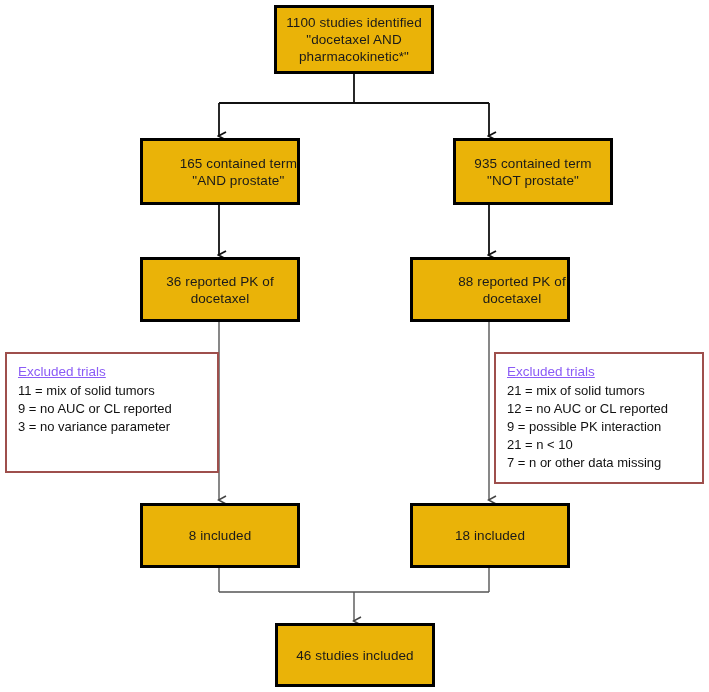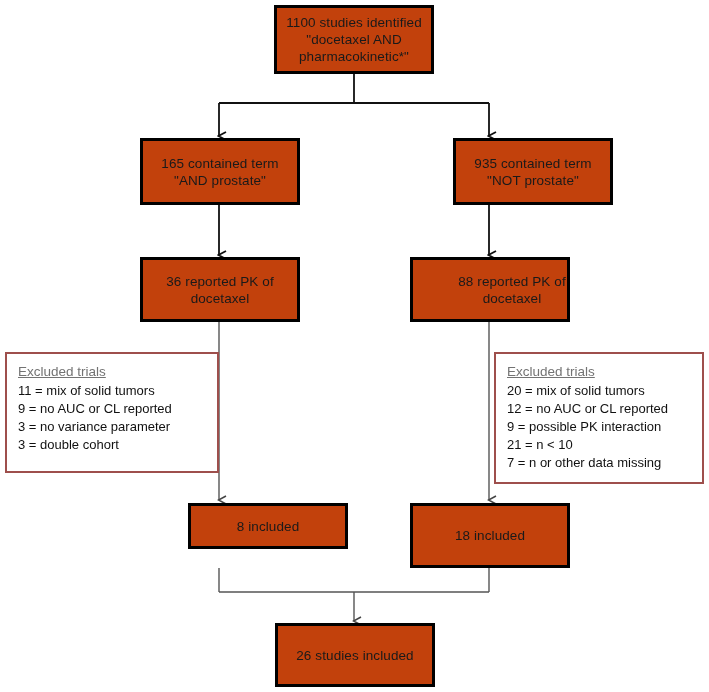--- a/index.html
+++ b/index.html
@@ -22,21 +22,21 @@
     position: absolute;
     left: 0;
     top: 0;
     width: 709px;
     height: 692px;
     pointer-events: none;
   }
   .node {
     position: absolute;
     box-sizing: border-box;
-    background: #c2410c;
+    background: #eab308;
     display: flex;
     align-items: center;
     justify-content: center;
     text-align: center;
   }
   .node.black {
     border: 3px solid #000000;
   }
   .node .node-text {
     font-size: 13.5px;
@@ -49,21 +49,21 @@
     position: absolute;
     box-sizing: border-box;
     background: #ffffff;
     border: 2px solid #9e4f4c;
     padding: 9px 0 9px 11px;
     text-align: left;
   }
   .excl-title {
     font-size: 13.5px;
     line-height: 18px;
-    color: #737373;
+    color: #8b5cf6;
     text-decoration: underline;
     display: block;
     margin-bottom: 1px;
   }
   .excl-line {
     font-size: 13px;
     line-height: 18px;
     color: #111111;
     display: block;
     white-space: pre;
@@ -100,21 +100,21 @@
     <path d="M219,592 L489,592" fill="none" stroke="#555555" stroke-width="1.4"></path>
     <path d="M354,592 L354,621" fill="none" stroke="#555555" stroke-width="1.4" marker-end="url(#arrowGray)"></path>
   </svg>
 
   <div class="node black" style="left:274px; top:5px; width:160px; height:69px;">
     <span class="node-text">1100 studies identified
 "docetaxel AND
 pharmacokinetic*"</span>
   </div>
 
-  <div class="node black" style="left:140px; top:138px; width:160px; height:67px;">
+  <div class="node black" style="left:140px; top:138px; width:160px; height:67px;justify-content:flex-end;">
     <span class="node-text">165 contained term
 "AND prostate"</span>
   </div>
 
   <div class="node black" style="left:410px; top:138px; width:160px; height:67px;margin-left:43px;">
     <span class="node-text">935 contained term
 "NOT prostate"</span>
   </div>
 
   <div class="node black" style="left:140px; top:257px; width:160px; height:65px;align-items:center;">
@@ -125,37 +125,36 @@
   <div class="node black" style="left:410px; top:257px; width:160px; height:65px;padding-left:44px;">
     <span class="node-text">88 reported PK of
 docetaxel</span>
   </div>
 
   <div class="excl-box" style="left:5px; top:352px; width:214px; height:121px;">
     <span class="excl-title">Excluded trials</span>
     <span class="excl-line">11 = mix of solid tumors</span>
     <span class="excl-line">9 = no AUC or CL reported</span>
     <span class="excl-line">3 = no variance parameter</span>
-    <span class="excl-line">3 = double cohort</span>
   </div>
 
   <div class="excl-box" style="left:494px; top:352px; width:210px; height:132px;">
     <span class="excl-title">Excluded trials</span>
-    <span class="excl-line">20 = mix of solid tumors</span>
+    <span class="excl-line">21 = mix of solid tumors</span>
     <span class="excl-line">12 = no AUC or CL reported</span>
     <span class="excl-line">9 = possible PK interaction</span>
     <span class="excl-line">21 = n &lt; 10</span>
     <span class="excl-line">7 = n or other data missing</span>
   </div>
 
-  <div class="node black" style="left:140px; top:503px; width:160px; height:46px;margin-left:48px;">
+  <div class="node black" style="left:140px; top:503px; width:160px; height:65px;">
     <span class="node-text">8 included</span>
   </div>
 
   <div class="node black" style="left:410px; top:503px; width:160px; height:65px;">
     <span class="node-text">18 included</span>
   </div>
 
   <div class="node black" style="left:275px; top:623px; width:160px; height:64px;">
-    <span class="node-text">26 studies included</span>
+    <span class="node-text">46 studies included</span>
   </div>
 
 </div>
 
 </body></html>

